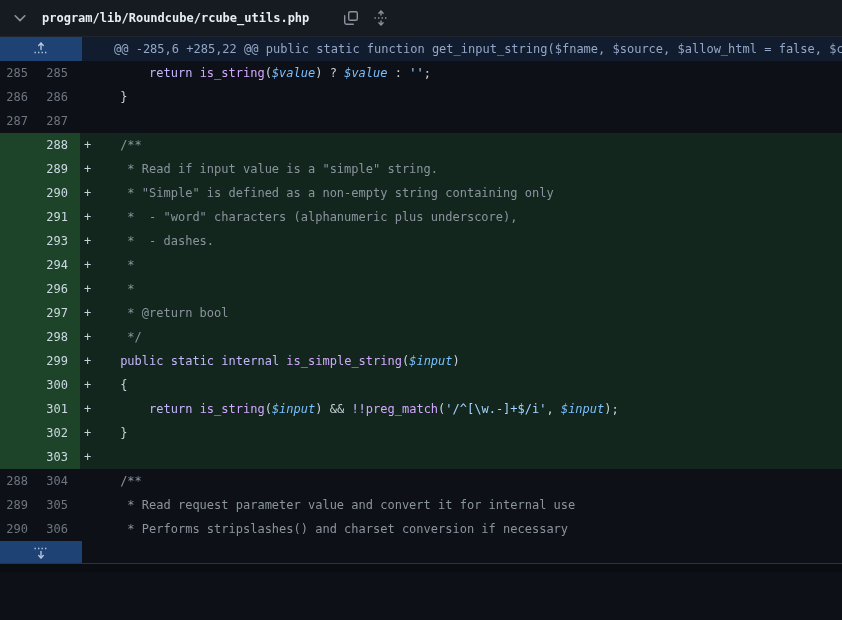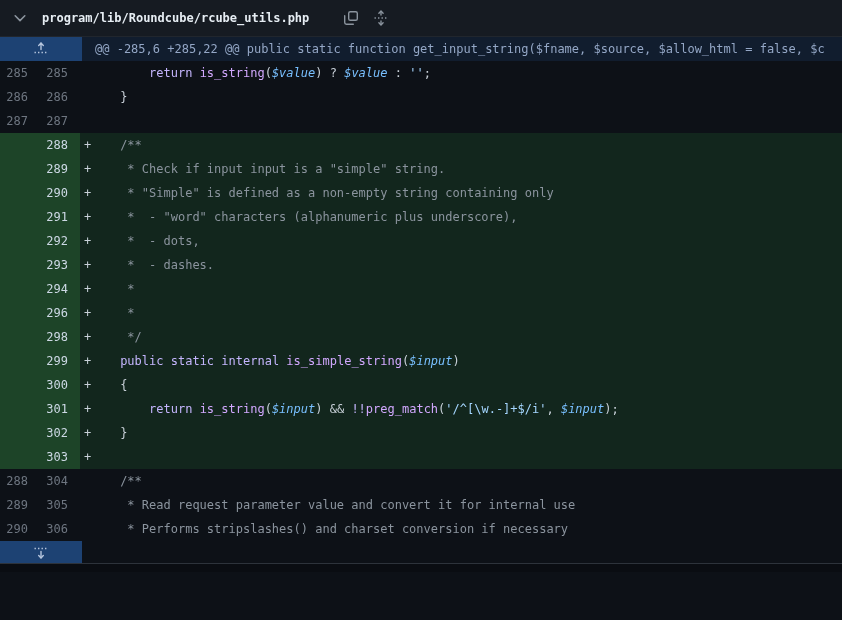--- a/index.html
+++ b/index.html
@@ -21,21 +21,21 @@
   }
   .file-path{color:#e6edf3;font-weight:bold;margin-left:2px;margin-right:22px;white-space:nowrap;}
   
   .hunk-row{display:grid;grid-template-columns:82px 1fr;height:24px;}
   .expand-btn{
     background:#1d4273;border:none;margin:0;padding:0;color:#b6c6de;
     display:flex;align-items:center;justify-content:center;cursor:pointer;height:100%;
   }
   .hunk-text{
     background:#111d2e;color:#94a7c6;line-height:24px;
-    padding-left:13px;white-space:pre;overflow:hidden;
+    padding-left:32px;white-space:pre;overflow:hidden;
   }
   
   .row{display:grid;grid-template-columns:40px 40px 1fr;height:24px;line-height:24px;}
   .num{text-align:right;padding-right:12px;color:#6e7681;cursor:pointer;}
   .code{white-space:pre;padding-left:4px;overflow:hidden;}
   .row.add .num{background:#1d4428;color:#cdd9e5;}
   .row.add .code{background:#12261d;}
   .marker{color:#c9d1d9;}
   
   .tp{color:#c9d1d9;}
@@ -118,51 +118,51 @@
         <span class="code"><span class="marker"> </span></span>
       </div>
       <div class="row add">
         <span class="num old"></span>
         <span class="num new">288</span>
         <span class="code"><span class="marker">+</span><span class="tc">    /**</span></span>
       </div>
       <div class="row add">
         <span class="num old"></span>
         <span class="num new">289</span>
-        <span class="code"><span class="marker">+</span><span class="tc">     * Check if input input is a "simple" string.</span></span>
+        <span class="code"><span class="marker">+</span><span class="tc">     * Read if input value is a "simple" string.</span></span>
       </div>
       <div class="row add">
         <span class="num old"></span>
         <span class="num new">290</span>
         <span class="code"><span class="marker">+</span><span class="tc">     * "Simple" is defined as a non-empty string containing only</span></span>
       </div>
       <div class="row add">
         <span class="num old"></span>
         <span class="num new">291</span>
         <span class="code"><span class="marker">+</span><span class="tc">     *  - "word" characters (alphanumeric plus underscore),</span></span>
       </div>
       <div class="row add">
         <span class="num old"></span>
-        <span class="num new">292</span>
-        <span class="code"><span class="marker">+</span><span class="tc">     *  - dots,</span></span>
-      </div>
-      <div class="row add">
-        <span class="num old"></span>
         <span class="num new">293</span>
         <span class="code"><span class="marker">+</span><span class="tc">     *  - dashes.</span></span>
       </div>
       <div class="row add">
         <span class="num old"></span>
         <span class="num new">294</span>
         <span class="code"><span class="marker">+</span><span class="tc">     *</span></span>
       </div>
       <div class="row add">
         <span class="num old"></span>
         <span class="num new">296</span>
         <span class="code"><span class="marker">+</span><span class="tc">     *</span></span>
+      </div>
+      <div class="row add">
+        <span class="num old"></span>
+        <span class="num new">297</span>
+        <span class="code"><span class="marker">+</span><span class="tc">     * @return bool</span></span>
       </div>
       <div class="row add">
         <span class="num old"></span>
         <span class="num new">298</span>
         <span class="code"><span class="marker">+</span><span class="tc">     */</span></span>
       </div>
       <div class="row add">
         <span class="num old"></span>
         <span class="num new">299</span>
         <span class="code"><span class="marker">+</span><span class="tp">    </span><span class="tk">public</span><span class="tp"> </span><span class="tk">static</span><span class="tp"> </span><span class="tk">internal</span><span class="tp"> </span><span class="tf">is_simple_string</span><span class="tp">(</span><span class="tv">$input</span><span class="tp">)</span></span>

